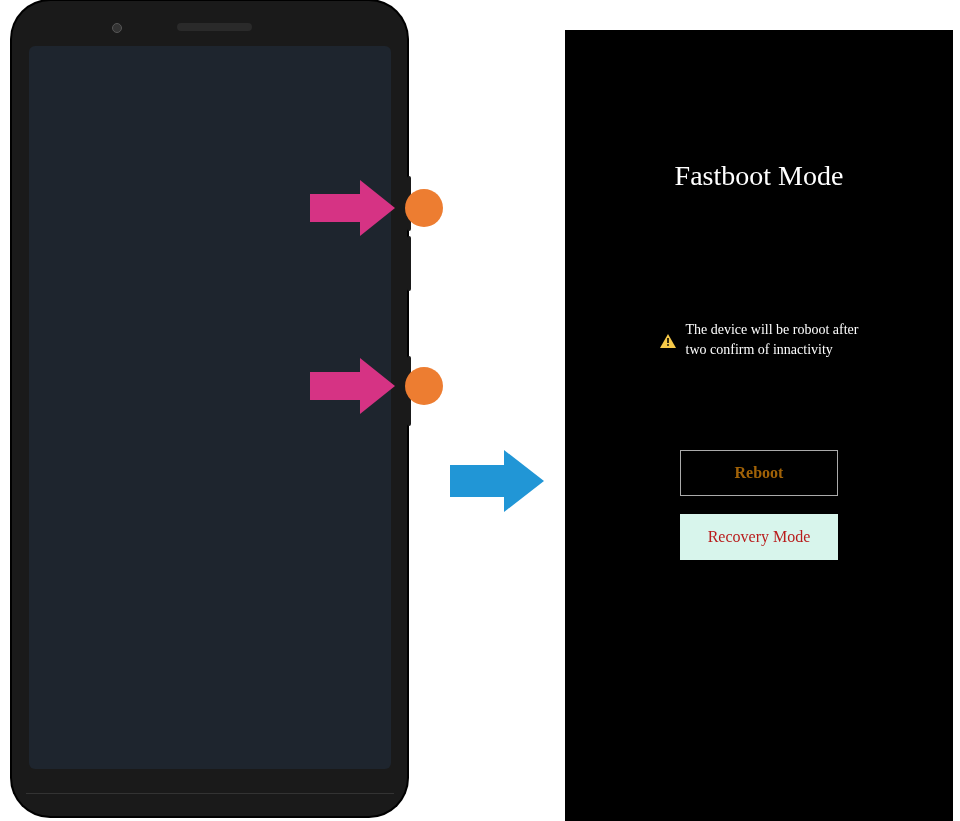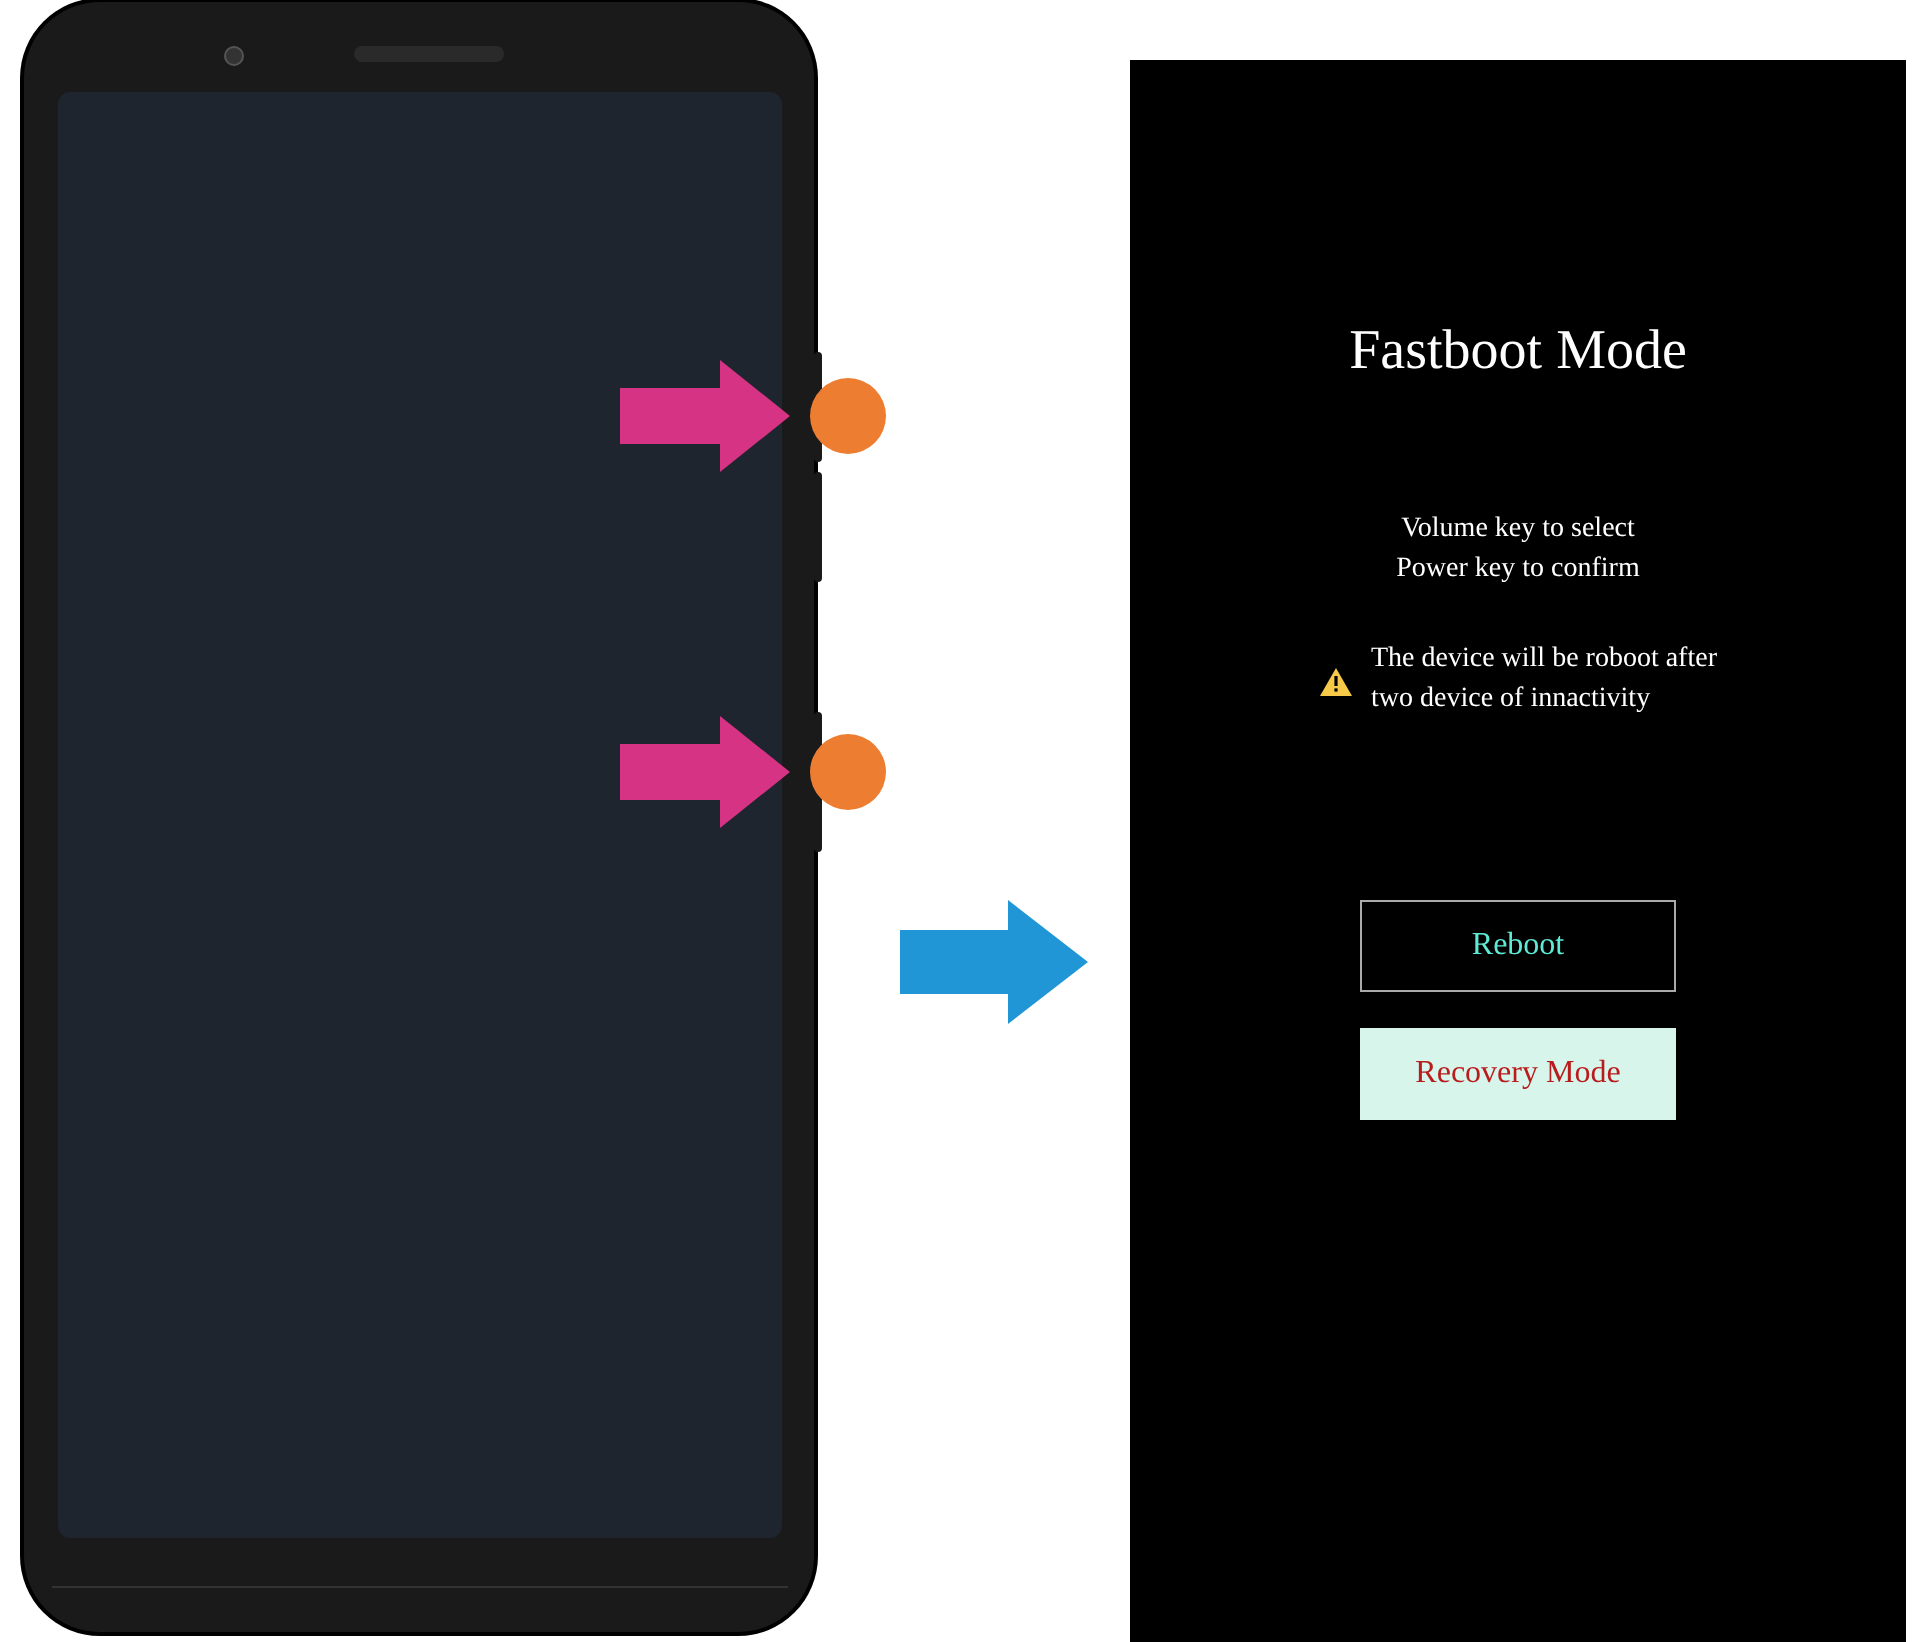--- a/index.html
+++ b/index.html
@@ -195,22 +195,23 @@
       width: 158px;
       height: 46px;
       display: flex;
       align-items: center;
       justify-content: center;
       font-size: 16px;
       font-family: Georgia, serif;
     }
     .fb-button.outline {
       border: 1px solid #aaa;
-      color: #5eead4;
+      color: #a16207;
       background: transparent;
+      font-weight: bold;
     }
     .fb-button.filled {
       background: #d8f5ec;
       color: #b91c1c;
       border: none;
     }
   </style>
 </head>
 <body>
 
@@ -240,32 +241,28 @@
   <div class="dot-orange"></div>
 </div>
 
 <div class="transition-arrow">
   <div class="shaft"></div>
   <div class="head"></div>
 </div>
 
 <div class="fastboot-screen">
   <div class="fb-title">Fastboot Mode</div>
-  <div class="fb-instructions">
-    <div>Volume key to select</div>
-    <div>Power key to confirm</div>
-  </div>
   <div class="fb-warning">
     <svg class="warning-icon" width="16" height="14" viewBox="0 0 16 14">
       <polygon points="8,0 16,14 0,14" fill="#f7c948"></polygon>
       <rect x="7.2" y="4" width="1.6" height="5" fill="#000"></rect>
       <rect x="7.2" y="10.2" width="1.6" height="1.6" fill="#000"></rect>
     </svg>
     <div class="warning-text">
       <div>The device will be roboot after</div>
-      <div>two device of innactivity</div>
+      <div>two confirm of innactivity</div>
     </div>
   </div>
   <div class="fb-buttons">
     <div class="fb-button outline">Reboot</div>
     <div class="fb-button filled">Recovery Mode</div>
   </div>
 </div>
 
 </body></html>

